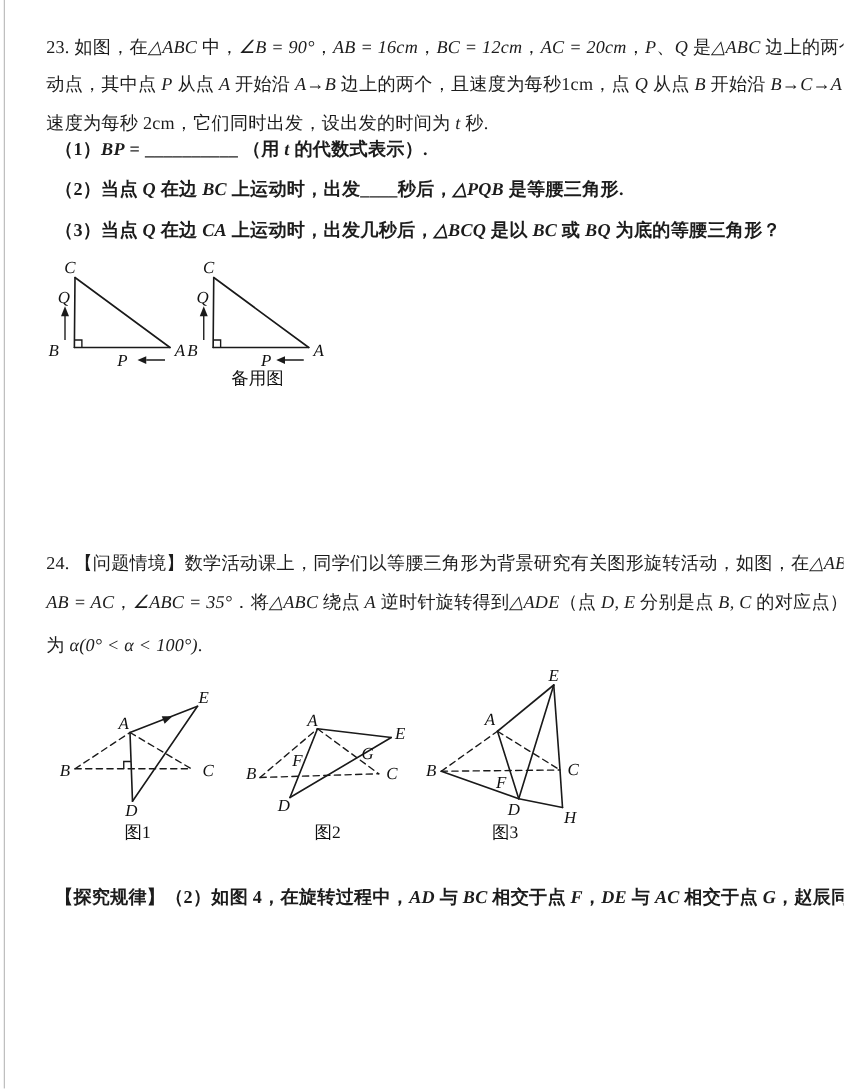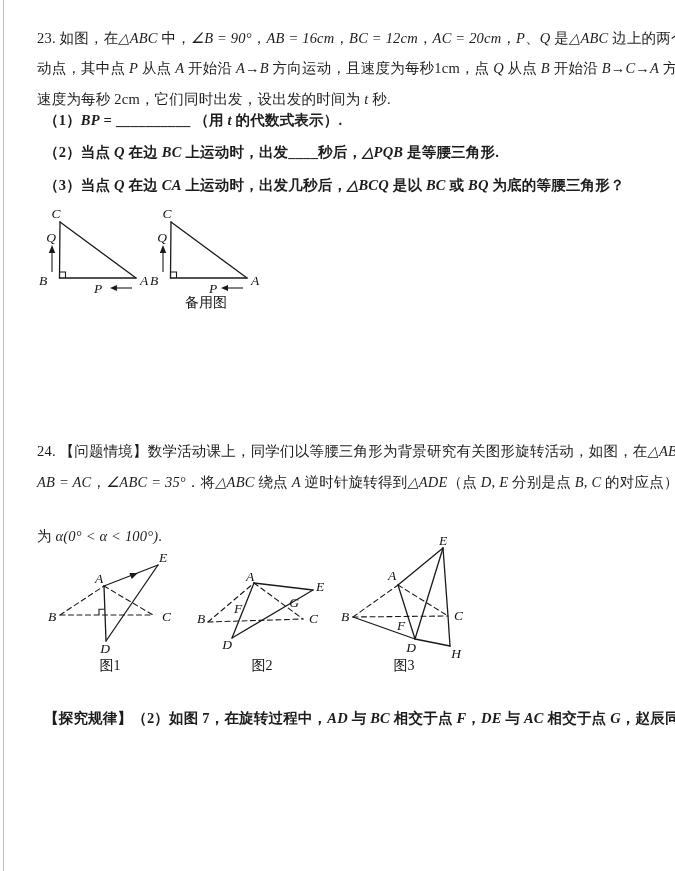--- a/index.html
+++ b/index.html
@@ -22,21 +22,21 @@
   .flabel{font-family:"Liberation Serif", serif;font-style:italic;font-size:13.5px;fill:#111;}
   .fcaption{font-family:"Liberation Serif", serif;font-size:14px;fill:#111;}
 </style>
 </head>
 <body>
 
 <div class="page">
   <div class="edge-line"></div>
 
   <div class="tline" style="top:28px"><span>23. 如图，在</span><span class="math">△ABC</span><span> 中，</span><span class="math">∠B = 90°</span><span>，</span><span class="math">AB = 16cm</span><span>，</span><span class="math">BC = 12cm</span><span>，</span><span class="math">AC = 20cm</span><span>，</span><span class="math">P</span><span>、</span><span class="math">Q</span><span> 是</span><span class="math">△ABC</span><span> 边上的两个</span></div>
-  <div class="tline" style="top:58px"><span>动点，其中点 </span><span class="math">P</span><span> 从点 </span><span class="math">A</span><span> 开始沿 </span><span class="math">A→B</span><span> 方向运动，且速度为每秒1cm，点 </span><span class="math">Q</span><span> 从点 </span><span class="math">B</span><span> 开始沿 </span><span class="math">B→C→A</span><span> 方向运动，且</span></div>
+  <div class="tline" style="top:58px"><span>动点，其中点 </span><span class="math">P</span><span> 从点 </span><span class="math">A</span><span> 开始沿 </span><span class="math">A→B</span><span> 边上的两个，且速度为每秒1cm，点 </span><span class="math">Q</span><span> 从点 </span><span class="math">B</span><span> 开始沿 </span><span class="math">B→C→A</span><span> 方向运动，且</span></div>
   <div class="tline" style="top:89px"><span>速度为每秒 2cm，它们同时出发，设出发的时间为 </span><span class="math">t</span><span> 秒.</span></div>
   <div class="tline indent" style="top:110px"><span>（1）</span><span class="math">BP</span><span> = </span><span>__________</span><span> （用 </span><span class="math">t</span><span> 的代数式表示）.</span></div>
   <div class="tline indent" style="top:142px"><span>（2）当点 </span><span class="math">Q</span><span> 在边 </span><span class="math">BC</span><span> 上运动时，出发</span><span>____</span><span>秒后，</span><span class="math">△PQB</span><span> 是等腰三角形.</span></div>
   <div class="tline indent" style="top:175px"><span>（3）当点 </span><span class="math">Q</span><span> 在边 </span><span class="math">CA</span><span> 上运动时，出发几秒后，</span><span class="math">△BCQ</span><span> 是以 </span><span class="math">BC</span><span> 或 </span><span class="math">BQ</span><span> 为底的等腰三角形？</span></div>
 
   <svg style="left:30px;top:202px" width="250" height="112" viewBox="0 0 250 112">
 
     <g>
       <line class="solid" x1="29.5" y1="76" x2="30" y2="20"></line>
       <line class="solid" x1="29.5" y1="76" x2="106" y2="76"></line>
@@ -66,21 +66,21 @@
       <text class="flabel" x="132" y="40" text-anchor="middle">Q</text>
       <text class="flabel" x="124" y="83" text-anchor="middle">B</text>
       <text class="flabel" x="225" y="83" text-anchor="middle">A</text>
       <text class="flabel" x="183" y="91" text-anchor="middle">P</text>
       <text class="fcaption" x="176" y="105" text-anchor="middle">备用图</text>
     </g>
   </svg>
 
   <div class="tline" style="top:441px"><span>24. 【问题情境】数学活动课上，同学们以等腰三角形为背景研究有关图形旋转活动，如图，在</span><span class="math">△ABC</span></div>
   <div class="tline" style="top:472px"><span class="math">AB = AC</span><span>，</span><span class="math">∠ABC = 35°</span><span>．将</span><span class="math">△ABC</span><span> 绕点 </span><span class="math">A</span><span> 逆时针旋转得到</span><span class="math">△ADE</span><span>（点 </span><span class="math">D</span><span>, </span><span class="math">E</span><span> 分别是点 </span><span class="math">B</span><span>, </span><span class="math">C</span><span> 的对应点），旋转角</span></div>
-  <div class="tline" style="top:526px"><span>为 </span><span class="math">α</span><span class="math">(0° &lt; α &lt; 100°)</span><span>.</span></div>
+  <div class="tline" style="top:507px"><span>为 </span><span class="math">α</span><span class="math">(0° &lt; α &lt; 100°)</span><span>.</span></div>
 
   <svg style="left:35px;top:533px" width="440" height="142" viewBox="0 0 440 142">
 
     <g>
       <line class="dashed" x1="25" y1="82" x2="69" y2="53"></line>
       <line class="dashed" x1="69" y1="53" x2="118" y2="82"></line>
       <line class="dashed" x1="25" y1="82" x2="118" y2="82"></line>
       <line class="solid" x1="69" y1="53" x2="71" y2="108"></line>
       <line class="solid" x1="69" y1="53" x2="123" y2="32"></line>
       <line class="solid" x1="123" y1="32" x2="71" y2="108"></line>
@@ -124,14 +124,14 @@
       <text class="flabel" x="357" y="47" text-anchor="middle">A</text>
       <text class="flabel" x="310" y="88" text-anchor="middle">B</text>
       <text class="flabel" x="419" y="87" text-anchor="start">C</text>
       <text class="flabel" x="376" y="119" text-anchor="middle">D</text>
       <text class="flabel" x="366" y="97" text-anchor="middle">F</text>
       <text class="flabel" x="421" y="125" text-anchor="middle">H</text>
       <text class="fcaption" x="369" y="137" text-anchor="middle">图3</text>
     </g>
   </svg>
 
-  <div class="tline indent" style="top:708px"><span>【探究规律】（2）如图 7，在旋转过程中，</span><span class="math">AD</span><span> 与 </span><span class="math">BC</span><span> 相交于点 </span><span class="math">F</span><span>，</span><span class="math">DE</span><span> 与 </span><span class="math">AC</span><span> 相交于点 </span><span class="math">G</span><span>，赵辰同学发现线</span></div>
+  <div class="tline indent" style="top:708px"><span>【探究规律】（2）如图 4，在旋转过程中，</span><span class="math">AD</span><span> 与 </span><span class="math">BC</span><span> 相交于点 </span><span class="math">F</span><span>，</span><span class="math">DE</span><span> 与 </span><span class="math">AC</span><span> 相交于点 </span><span class="math">G</span><span>，赵辰同学发现线</span></div>
 </div>
 
 </body></html>

